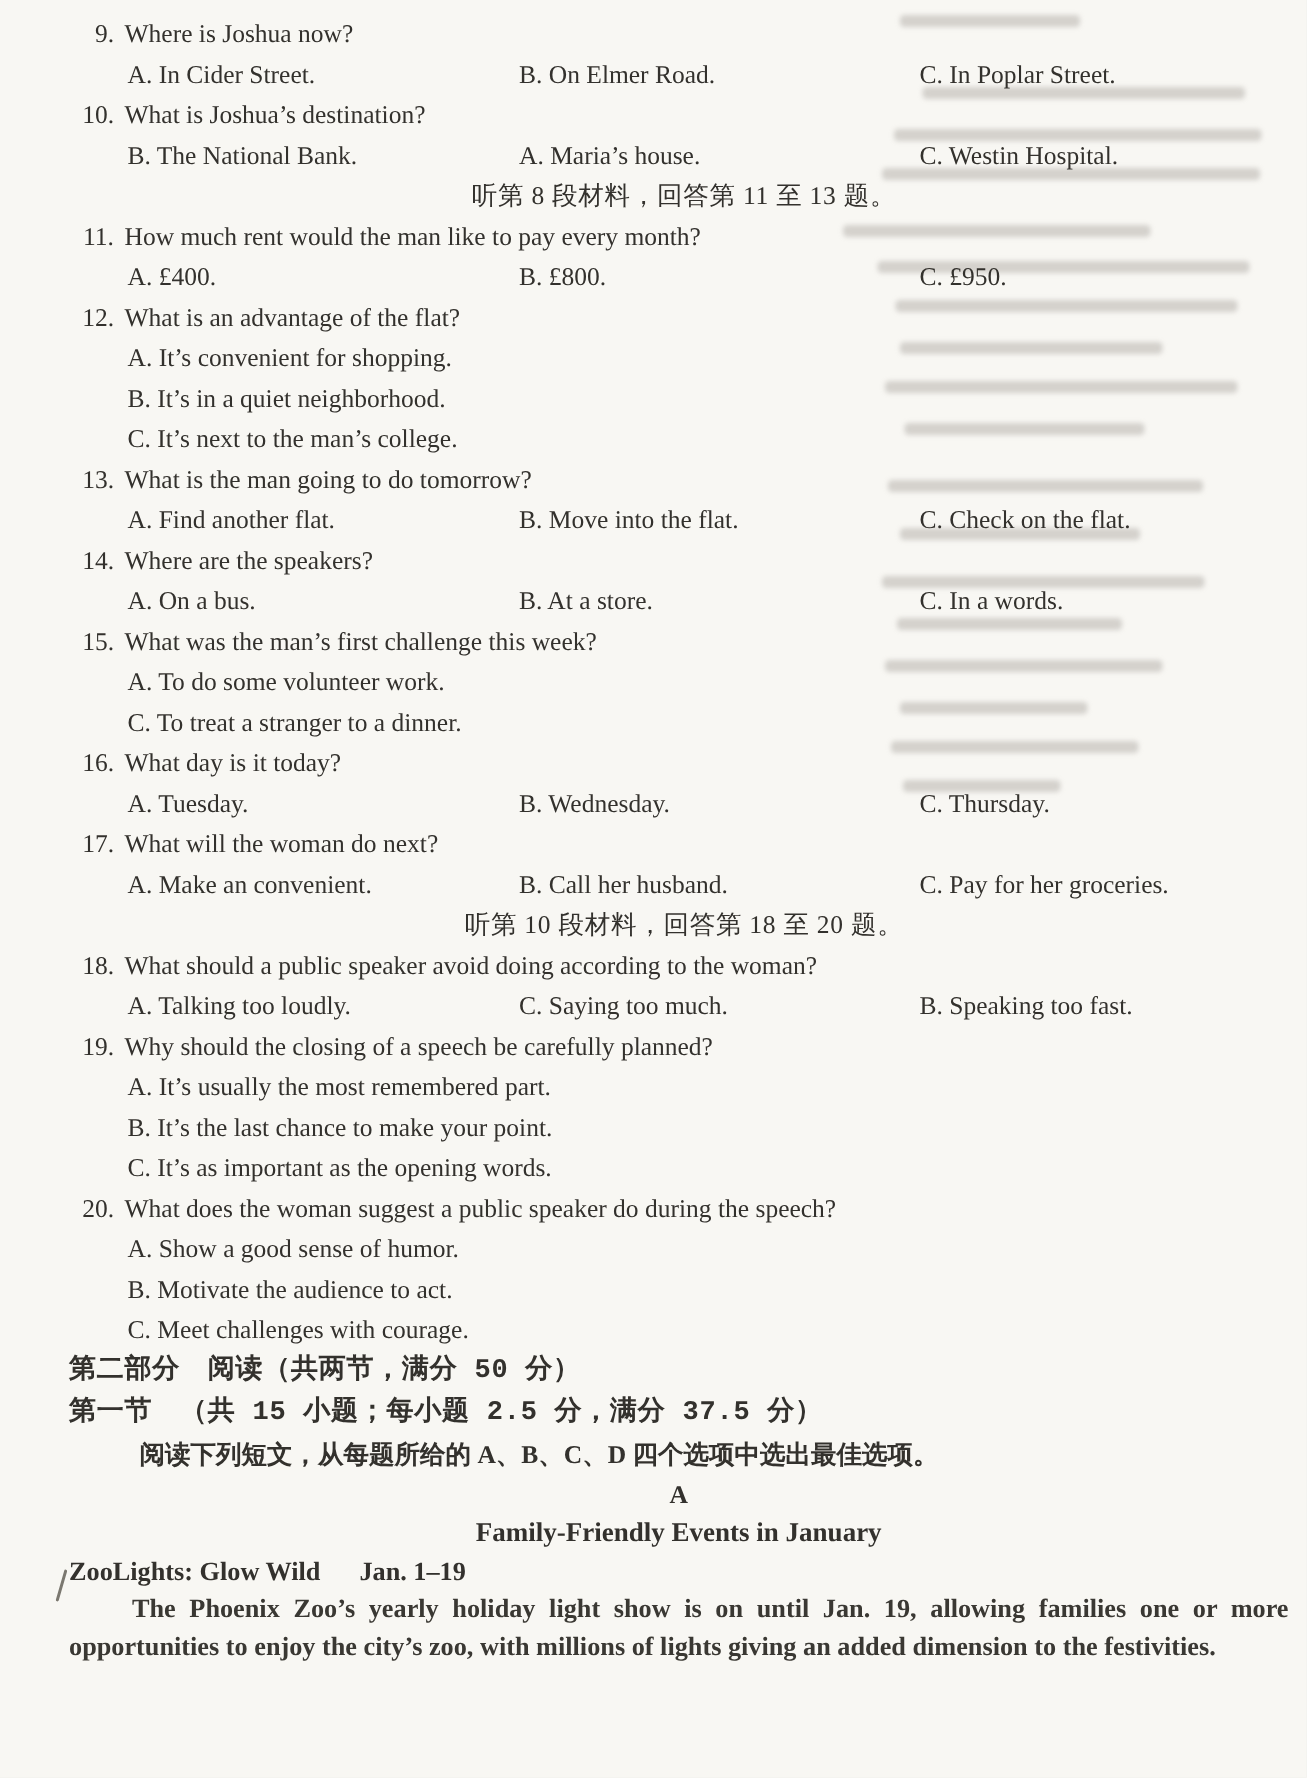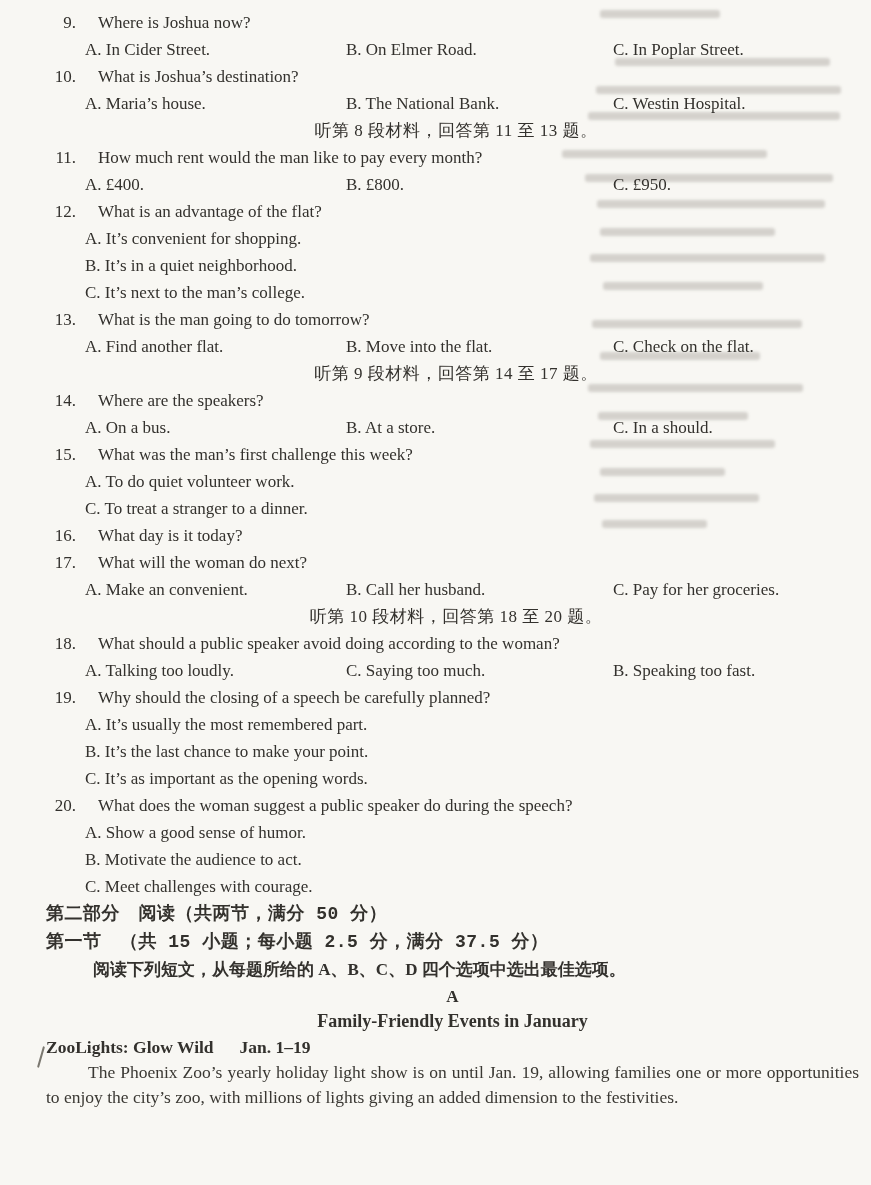--- a/index.html
+++ b/index.html
@@ -6,34 +6,34 @@
   .page {
     position:relative; width:871px; height:1185px;
     background:#f8f7f3; overflow:hidden;
     font-family:"Liberation Serif","DejaVu Serif",serif;
     color:#33312d;
   }
   .content { position:absolute; inset:0; padding:9px 12px 0 46px; filter:blur(0.35px); }
   .line { line-height:27px; font-size:17px; white-space:nowrap; }
   .q { display:flex; }
   .q-num { flex:0 0 30px; width:30px; text-align:right; }
-  .q-text { margin-left:22px; }
+  .q-text { margin-left:7px; }
   .opts-row { display:grid; grid-template-columns:237px 243px auto; padding-left:39px;gap:24px; }
   .opt-stack { padding-left:39px; }
   .cn { margin-left:7px; letter-spacing:0.5px;text-align:center; }
   .part-head { font-weight:bold; font-size:18px; line-height:28px; letter-spacing:0.5px;font-family:Liberation Mono, monospace; }
   .instr { padding-left:47px; line-height:28px;font-weight:bold; }
   .center { text-align:center; font-weight:bold; }
   .label-a { line-height:25px; font-size:17px; }
   .title { line-height:25px; font-size:18px; }
   .passage-head { font-weight:bold; font-size:17.5px; line-height:26px; }
   .event-date { margin-left:26px;margin-top:28px; }
   .para {
     font-size:17.5px; line-height:25px; text-align:justify;
-    text-indent:42px; white-space:normal; color:#3a3833;
+    text-indent:42px; white-space:normal; color:#3a3833;font-weight:bold;
   }
   
   .bleed { position:absolute; height:8px; border-radius:3px;
     background:rgba(128,124,115,0.30); filter:blur(1.6px); }
   .b1{left:600px;top:10px;width:120px;} .b2{left:615px;top:58px;width:215px;}
   .b3{left:596px;top:86px;width:245px;} .b4{left:588px;top:112px;width:252px;}
   .b5{left:562px;top:150px;width:205px;} .b6{left:585px;top:174px;width:248px;}
   .b7{left:597px;top:200px;width:228px;} .b8{left:600px;top:228px;width:175px;}
   .b9{left:590px;top:254px;width:235px;} .b10{left:603px;top:282px;width:160px;}
   .b11{left:592px;top:320px;width:210px;} .b12{left:600px;top:352px;width:160px;}
@@ -78,22 +78,22 @@
       <span>A. In Cider Street.</span>
       <span>B. On Elmer Road.</span>
       <span>C. In Poplar Street.</span>
     </div>
 
     <div class="line q">
       <span class="q-num">10.</span>
       <span class="q-text">What is Joshua’s destination?</span>
     </div>
     <div class="line opts-row">
+      <span>B. The National Bank.</span>
       <span>A. Maria’s house.</span>
-      <span>B. The National Bank.</span>
       <span>C. Westin Hospital.</span>
     </div>
 
     <div class="line cn">听第 8 段材料，回答第 11 至 13 题。</div>
 
     <div class="line q">
       <span class="q-num">11.</span>
       <span class="q-text">How much rent would the man like to pay every month?</span>
     </div>
     <div class="line opts-row">
@@ -113,42 +113,46 @@
     <div class="line q">
       <span class="q-num">13.</span>
       <span class="q-text">What is the man going to do tomorrow?</span>
     </div>
     <div class="line opts-row">
       <span>A. Find another flat.</span>
       <span>B. Move into the flat.</span>
       <span>C. Check on the flat.</span>
     </div>
 
-    <div class="line cn">听第 9 段材料，回答第 14 至 17 题。</div>
 
     <div class="line q">
       <span class="q-num">14.</span>
       <span class="q-text">Where are the speakers?</span>
     </div>
     <div class="line opts-row">
       <span>A. On a bus.</span>
       <span>B. At a store.</span>
-      <span>C. In a should.</span>
+      <span>C. In a words.</span>
     </div>
 
     <div class="line q">
       <span class="q-num">15.</span>
       <span class="q-text">What was the man’s first challenge this week?</span>
     </div>
-    <div class="line opt-stack">A. To do quiet volunteer work.</div>
+    <div class="line opt-stack">A. To do some volunteer work.</div>
     <div class="line opt-stack">C. To treat a stranger to a dinner.</div>
 
     <div class="line q">
       <span class="q-num">16.</span>
       <span class="q-text">What day is it today?</span>
+    </div>
+    <div class="line opts-row">
+      <span>A. Tuesday.</span>
+      <span>B. Wednesday.</span>
+      <span>C. Thursday.</span>
     </div>
 
     <div class="line q">
       <span class="q-num">17.</span>
       <span class="q-text">What will the woman do next?</span>
     </div>
     <div class="line opts-row">
       <span>A. Make an convenient.</span>
       <span>B. Call her husband.</span>
       <span>C. Pay for her groceries.</span>

